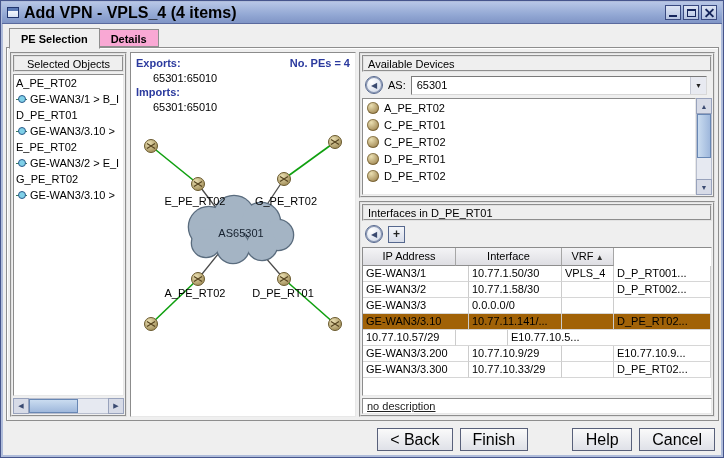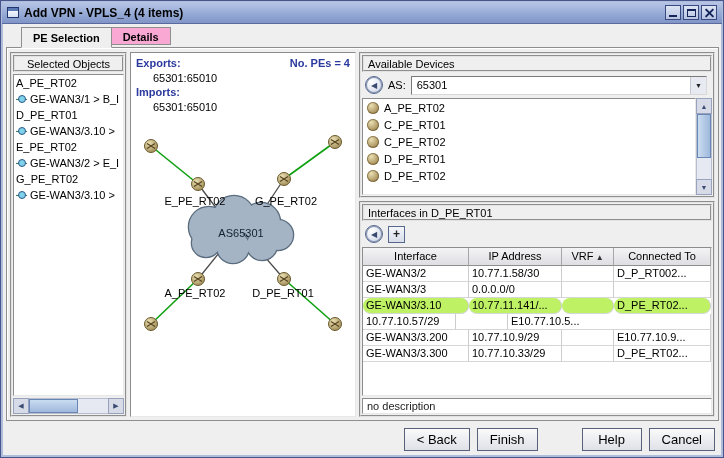--- a/index.html
+++ b/index.html
@@ -13,33 +13,33 @@
   }
   
   .titlebar {
     position:absolute; left:1px; top:1px; right:1px; height:22px;
     background:linear-gradient(180deg,#B7C6E6 0%,#93A8D4 60%,#8095C6 100%);
     border-bottom:1px solid #5A6A9E;
     display:flex; align-items:center; gap:5px; padding:0 5px;
   }
   .win-icon { width:12px; height:11px; border:1px solid #21356E;
     background:linear-gradient(#FFFFFF,#D8E2F4); box-shadow: inset 0 3px 0 #5A78B4; }
-  .title { font-size:12px; font-weight:bold; white-space:nowrap; }
+  .title { font-size:16px; font-weight:bold; white-space:nowrap; }
   .controls { margin-left:auto; display:flex; gap:2px; }
   .ctl { width:16px; height:15px; border:1px solid #3A4A80;
     background:linear-gradient(#DDE5F4,#B6C4E2);
     display:flex; align-items:center; justify-content:center; }
   .min-glyph { width:8px; height:8px; border-bottom:2px solid #15255C; }
   .max-glyph { width:9px; height:8px; border:1px solid #15255C; border-top-width:2px; }
   .x-glyph { position:relative; width:9px; height:9px; }
   .x-glyph::before,.x-glyph::after { content:""; position:absolute; left:-1px; top:4px;
     width:11px; height:2px; background:#15255C; }
   .x-glyph::before { transform:rotate(45deg); } .x-glyph::after { transform:rotate(-45deg); }
   
-  .tabs { position:absolute; left:20px; top:26px; height:21px; display:flex; align-items:flex-start; z-index:3; }
+  .tabs { position:absolute; left:8px; top:26px; height:21px; display:flex; align-items:center; z-index:3; }
   .tab { padding:2px 11px 2px 11px; font-weight:bold; border:1px solid #8E8E8E;
     background:#f9a8d4; height:18px; line-height:14px; }
   .tab.selected { background:#EFEFEF; height:21px; line-height:17px; border-bottom:1px solid #EFEFEF; margin-bottom:-1px; }
   .tab + .tab { border-left:none; }
   
   .content { position:absolute; left:5px; top:46px; width:713px; height:374px;
     border:1px solid #8E8E8E; box-shadow: inset 1px 1px 0 #FFFFFF;
     background:#EFEFEF; padding:4px 3px 3px 3px; display:flex; gap:3px; }
   .panel { border:2px groove #E2E2E2; display:flex; flex-direction:column; min-height:0; }
   .panel-header { height:17px; line-height:13px; border:2px groove #E2E2E2; margin:1px; padding:1px 4px; white-space:nowrap; overflow:hidden; }
@@ -99,29 +99,29 @@
   
   .interfaces-panel { flex:1; }
   .table-wrap { flex:1; margin:1px; overflow:hidden; display:flex; flex-direction:column; min-height:0; }
   .thead { display:flex; height:18px; flex:0 0 auto; }
   .th { background:linear-gradient(#F4F4F6,#DEDEE3); border-right:1px solid #A6A6A6; border-bottom:1px solid #8E8E8E;
     text-align:center; line-height:17px; white-space:nowrap; overflow:hidden; }
   .sort { font-size:8px; color:#333; }
   .tr { display:flex; height:16px; flex:0 0 auto; }
   .td { border-right:1px solid #CCCCCC; border-bottom:1px solid #D6D6D6;
     line-height:15px; padding:0 3px; white-space:nowrap; overflow:hidden; background:#fff; }
-  .tr.selected .td { background:#bef264;border-radius:8px; }
+  .tr.selected .td { background:#a16207; }
   .c0 { width:106px; flex:0 0 auto; } .c1 { width:93px; flex:0 0 auto; }
   .c2 { width:52px; flex:0 0 auto; } .c3 { flex:1; min-width:0; }
   .statusbar { height:16px; margin:1px; line-height:13px; padding:1px 4px; color:#222;
-    border:1px solid; border-color:#8C8C8C #E8E8E8 #E8E8E8 #8C8C8C; background:#fff; flex:0 0 auto; }
+    border:1px solid; border-color:#8C8C8C #E8E8E8 #E8E8E8 #8C8C8C; background:#fff; flex:0 0 auto;text-decoration:underline; }
   
   .buttonbar { position:absolute; left:0; right:0; top:422px; height:33px;
     display:flex; align-items:center; justify-content:flex-end; gap:7px; padding-right:8px; }
-  .btn { min-width:60px; height:23px; padding:2px 12px; font-family:"Liberation Sans",sans-serif; font-size:13px;
+  .btn { min-width:60px; height:23px; padding:2px 12px; font-family:"Liberation Sans",sans-serif; font-size:16px;
     background:linear-gradient(#FAFAFA,#DFE1E8); border:1px solid #58607A; color:#000; }
   .btn-gap { width:30px; }
 </style>
 </head>
 <body>
 
 <div id="window">
 
   <div class="titlebar">
     <span class="win-icon"></span>
@@ -300,26 +300,31 @@
         <div class="toolbar">
           <span class="circle-btn">
               <span>◀</span>
             </span>
           <span class="plus-btn">
               <span>+</span>
             </span>
         </div>
         <div class="table-wrap lowered">
           <div class="thead" id="if-thead">
+              <div class="th c1">IP Address</div>
               <div class="th c0">Interface</div>
-              <div class="th c1">IP Address</div>
               <div class="th c2">VRF<span class="sort"> ▲</span></div>
-              <div class="th c3">Connected To</div>
             </div>
           <div id="if-tbody">
+              <div class="tr">
+                <div class="td c0">GE-WAN3/1</div>
+                <div class="td c1">10.77.1.50/30</div>
+                <div class="td c2">VPLS_4</div>
+                <div class="td c3">D_P_RT001...</div>
+              </div>
               <div class="tr">
                 <div class="td c0">GE-WAN3/2</div>
                 <div class="td c1">10.77.1.58/30</div>
                 <div class="td c2"></div>
                 <div class="td c3">D_P_RT002...</div>
               </div>
               <div class="tr">
                 <div class="td c0">GE-WAN3/3</div>
                 <div class="td c1">0.0.0.0/0</div>
                 <div class="td c2"></div>

